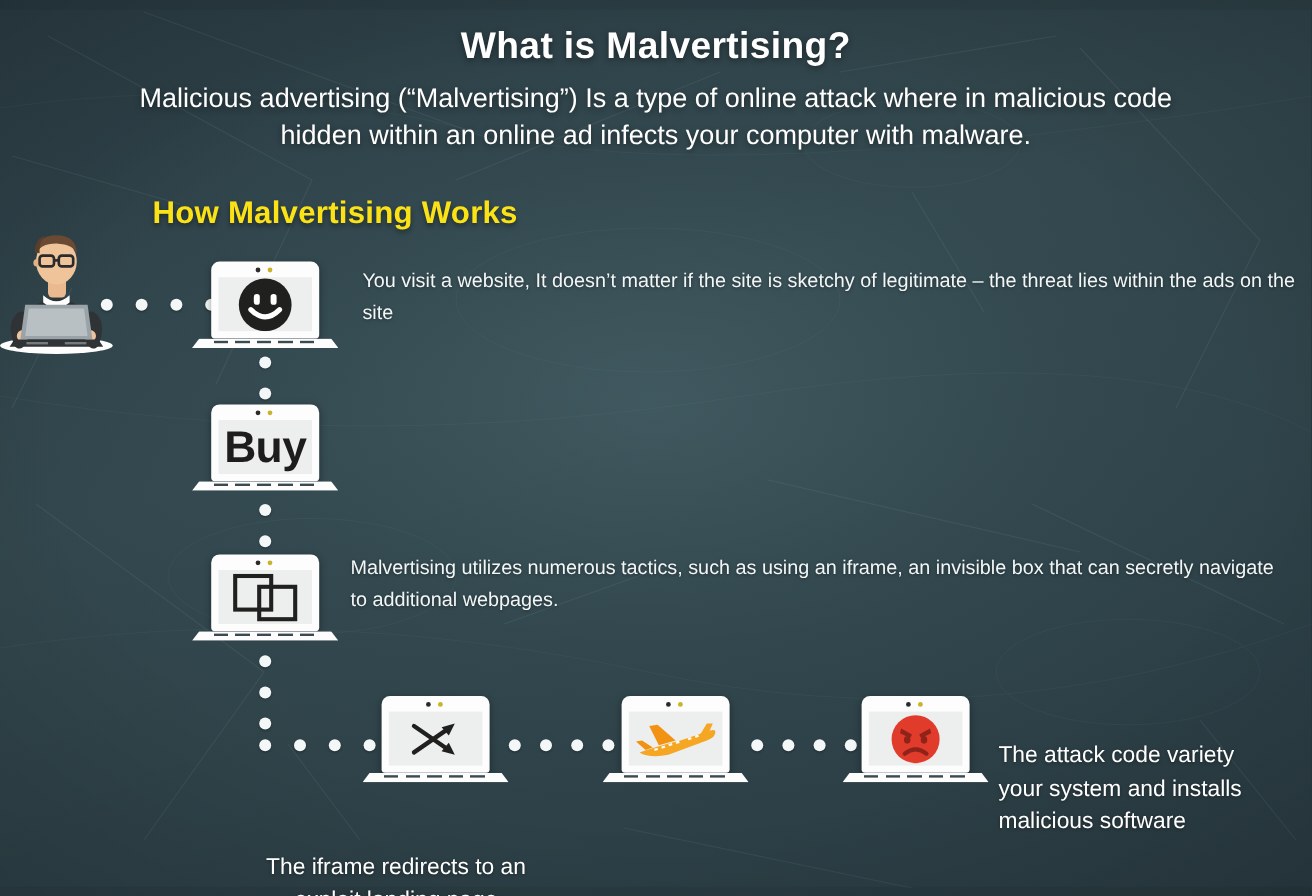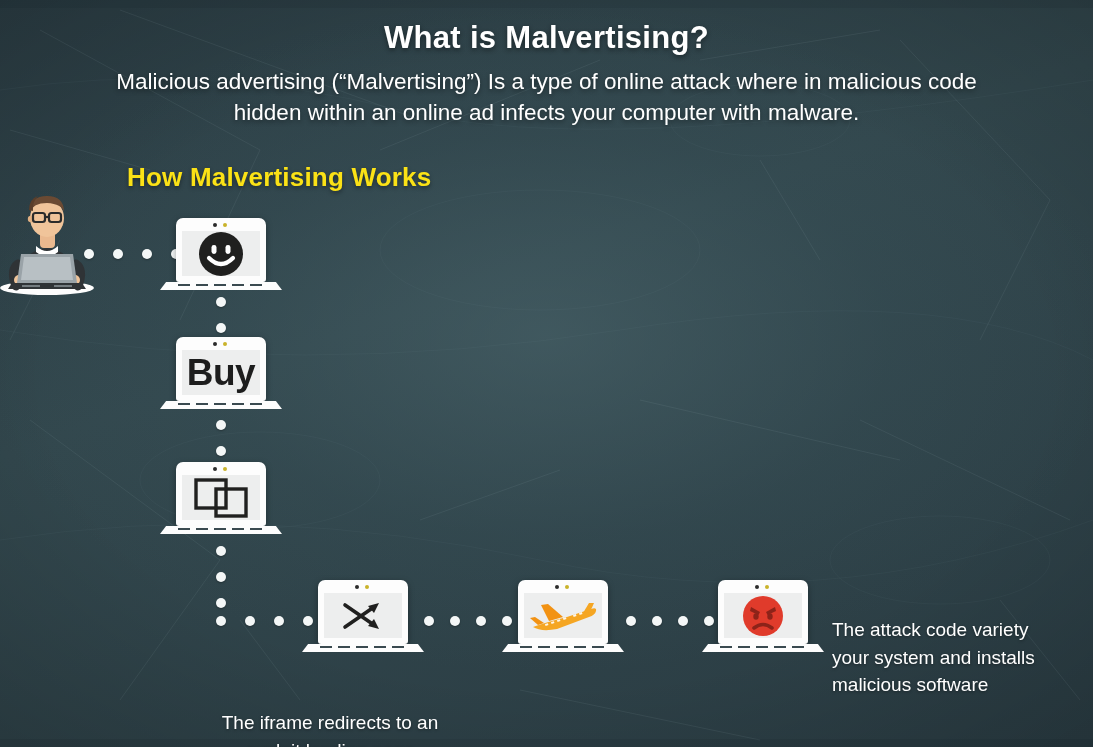--- a/index.html
+++ b/index.html
@@ -229,20 +229,21 @@
       <svg width="46" height="46" viewBox="0 0 46 46" xmlns="http://www.w3.org/2000/svg">
         <circle cx="23" cy="23" r="22" fill="#20201f"></circle>
         <rect x="13.5" y="14" width="5" height="9" rx="2.4" fill="#ffffff"></rect>
         <rect x="27.5" y="14" width="5" height="9" rx="2.4" fill="#ffffff"></rect>
         <path d="M11 27 Q23 39 35 27" stroke="#ffffff" stroke-width="4.2" fill="none" stroke-linecap="round"></path>
       </svg>
     </div>
     <div class="base" style="left:0px; top:64px; width:122px; height:8px; clip-path: polygon(5% 0, 95% 0, 100% 100%, 0 100%);"></div>
     <div class="kb" style="left:18px; top:66px; width:86px;"></div>
   </div>
+  <div class="step-text" style="left:302px; top:221px; width:782px;">You visit a website, It doesn’t matter if the site is sketchy of legitimate – the threat lies within the ads on the site</div>
 
   <div class="dot" style="left:216px; top:297px;"></div>
   <div class="dot" style="left:216px; top:323px;"></div>
 
   <div class="laptop" style="left:160px; top:337px; width:122px; height:75px;">
     <div class="lid" style="left:16px; top:0; width:90px; height:64px;"></div>
     <div class="cam a" style="left:53px; top:5px; width:4px; height:4px;"></div>
     <div class="cam b" style="left:63px; top:5px; width:4px; height:4px;"></div>
     <div class="screen" style="left:22px; top:13px; width:78px; height:45px;">
       <span class="buy-text">Buy</span>
@@ -260,20 +261,21 @@
     <div class="cam b" style="left:63px; top:5px; width:4px; height:4px;"></div>
     <div class="screen" style="left:22px; top:13px; width:78px; height:45px;">
       <svg width="56" height="42" viewBox="0 0 56 42" xmlns="http://www.w3.org/2000/svg">
         <rect x="3" y="3" width="30" height="28" fill="none" stroke="#20201f" stroke-width="3.4"></rect>
         <rect x="23" y="12" width="30" height="27" fill="none" stroke="#20201f" stroke-width="3.4"></rect>
       </svg>
     </div>
     <div class="base" style="left:0px; top:64px; width:122px; height:8px; clip-path: polygon(5% 0, 95% 0, 100% 100%, 0 100%);"></div>
     <div class="kb" style="left:18px; top:66px; width:86px;"></div>
   </div>
+  <div class="step-text" style="left:292px; top:460px; width:782px;">Malvertising utilizes numerous tactics, such as using an iframe, an invisible box that can secretly navigate to additional webpages.</div>
 
   <div class="dot" style="left:216px; top:546px;"></div>
   <div class="dot" style="left:216px; top:572px;"></div>
   <div class="dot" style="left:216px; top:598px;"></div>
   <div class="dot" style="left:216px; top:616px;"></div>
   <div class="dot" style="left:245px; top:616px;"></div>
   <div class="dot" style="left:274px; top:616px;"></div>
   <div class="dot" style="left:303px; top:616px;"></div>
 
   <div class="laptop" style="left:302px; top:580px; width:122px; height:75px;">

